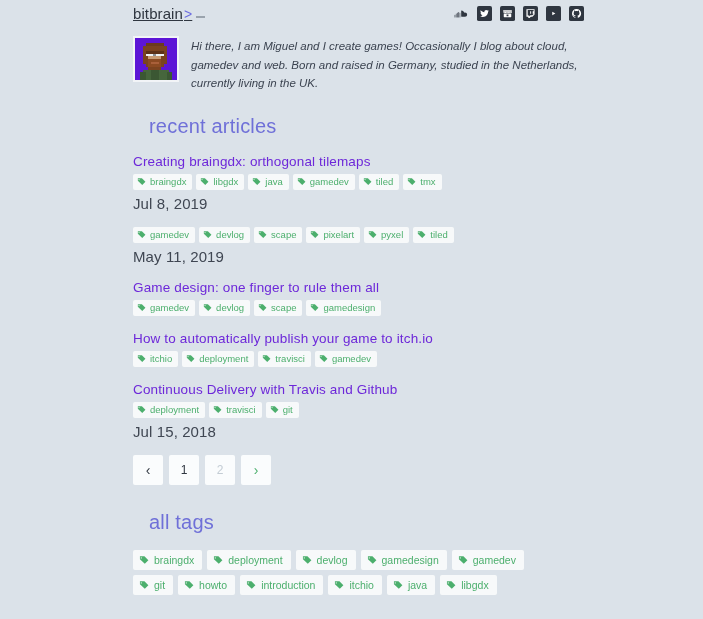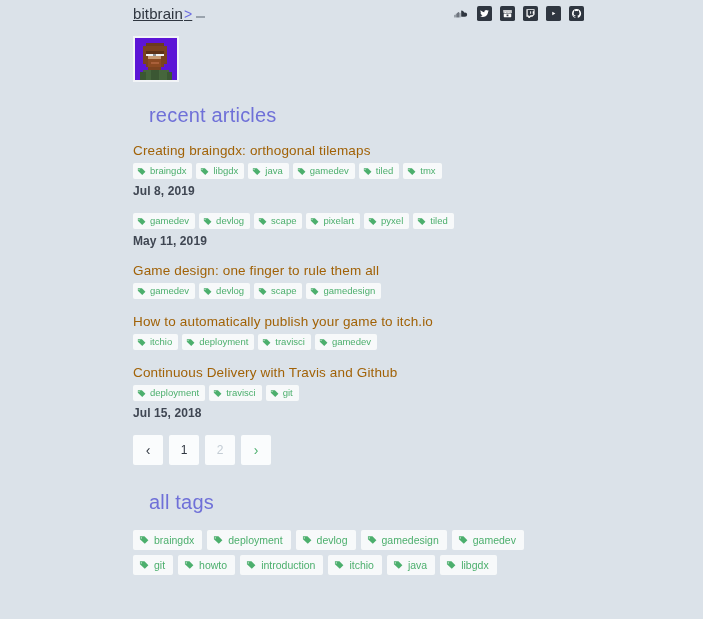--- a/index.html
+++ b/index.html
@@ -106,21 +106,21 @@
   }
   .recent-heading { margin-top: 22px; }
   .alltags-heading { margin-top: 26px; }
 
   
   .articles { margin-top: 10px; }
   .article { margin-bottom: 15px; }
   .article-title {
     display: block;
     font-size: 13.5px;
-    color: #a16207;
+    color: #6d28d9;
     text-decoration: none;
     letter-spacing: .15px;
     margin-bottom: 5px;
   }
   .tag-row {
     display: flex;
     flex-wrap: wrap;
     gap: 4px;
     margin-bottom: 5px;
   }
@@ -132,23 +132,23 @@
     border-radius: 2px;
     padding: 2px 6px 2px 4px;
     font-size: 9.5px;
     color: #4caf6d;
     text-decoration: none;
     line-height: 12px;
     white-space: nowrap;
   }
   .tag .tag-ico { display: block; }
   .article-date {
-    font-size: 12px;
+    font-size: 15px;
     color: #3f4652;
-    font-weight: bold;
+    font-weight: normal;
     letter-spacing: .1px;
   }
 
   
   .pagination {
     display: flex;
     gap: 6px;
     margin-top: 14px;
   }
   .page-btn {
@@ -262,20 +262,21 @@
           <rect x="6" y="9" width="3" height="1" fill="#a9603a"></rect>
           <rect x="4" y="8" width="1" height="3" fill="#7a431f"></rect>
           <rect x="10" y="8" width="1" height="3" fill="#7a431f"></rect>
           <rect x="5" y="11" width="5" height="1" fill="#7a431f"></rect>
           <rect x="3" y="12" width="10" height="4" fill="#46663c"></rect>
           <rect x="6" y="12" width="3" height="4" fill="#3b5733"></rect>
           <rect x="2" y="13" width="2" height="3" fill="#3b5733"></rect>
           <rect x="12" y="13" width="2" height="3" fill="#3b5733"></rect>
         </svg>
       </div>
+      <div class="bio-text">Hi there, I am Miguel and I create games! Occasionally I blog about cloud, gamedev and web. Born and raised in Germany, studied in the Netherlands, currently living in the UK.</div>
     </div>
 
     <h2 class="section-title recent-heading">recent articles</h2>
 
     <div class="articles">
 
       <div class="article">
         <a class="article-title" href="#">Creating braingdx: orthogonal tilemaps</a>
         <div class="tag-row">
           <a class="tag" href="#">

